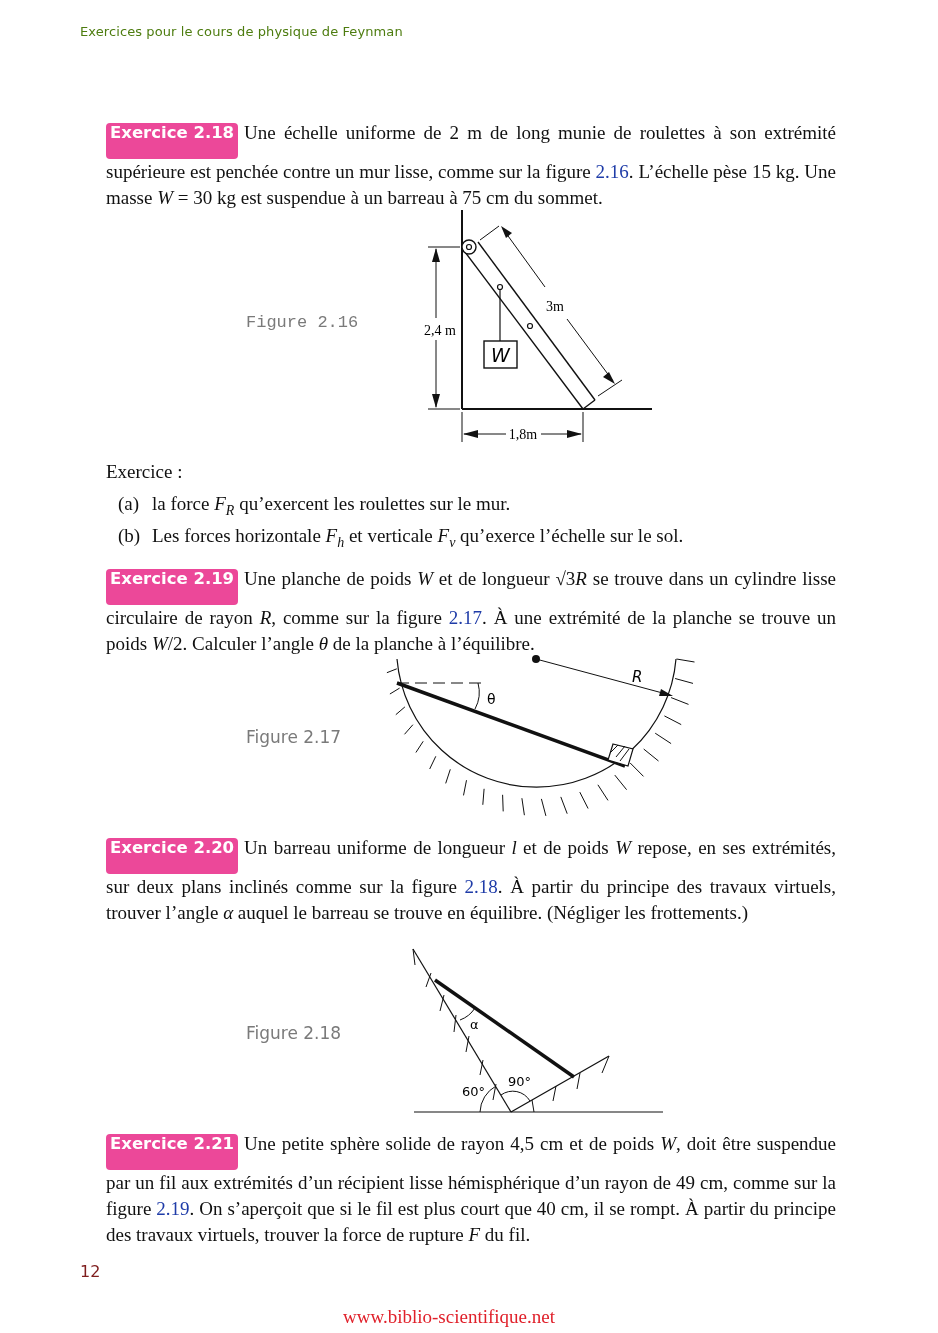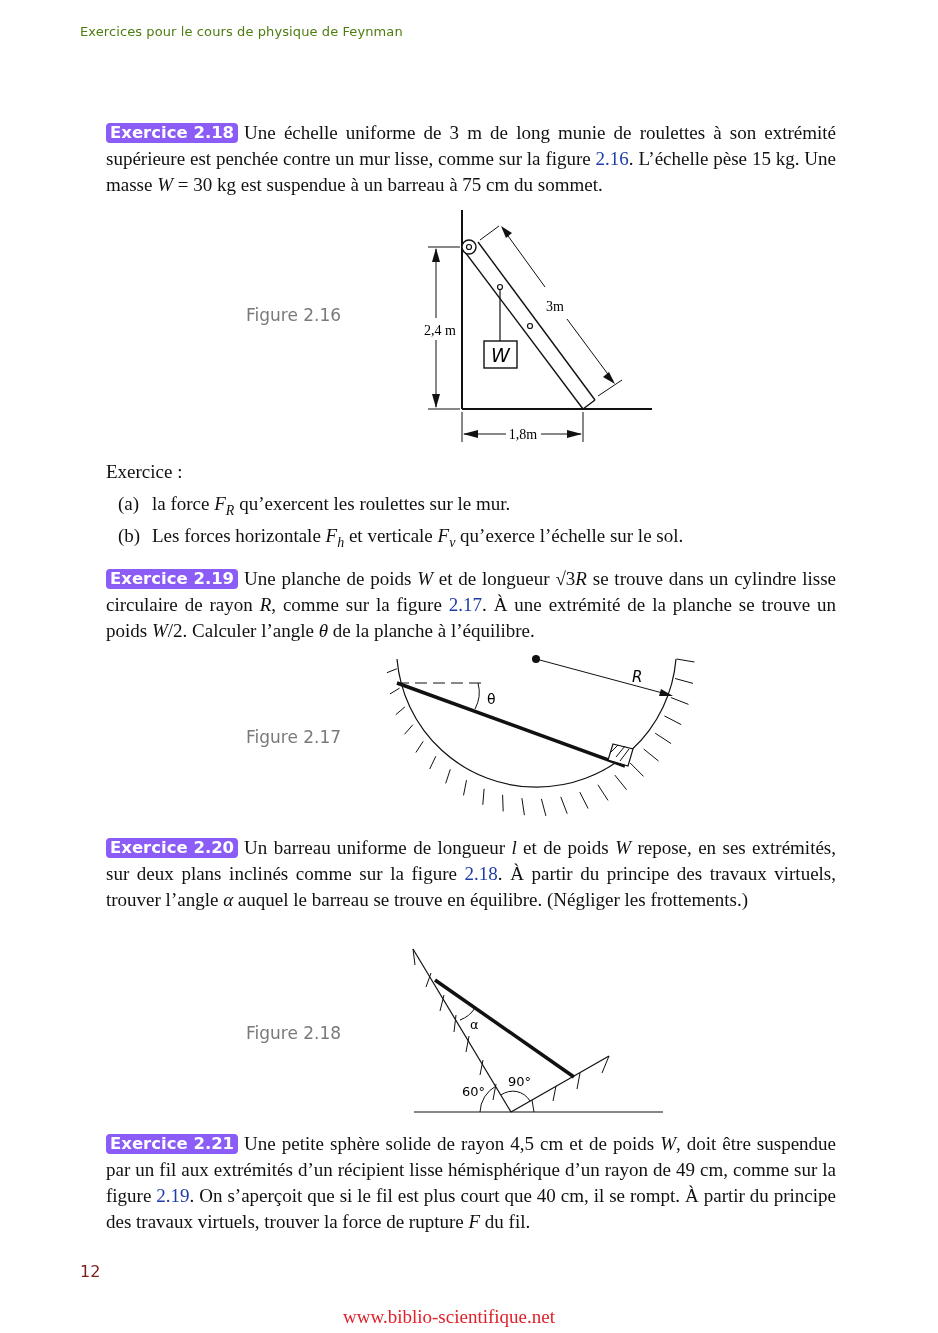--- a/index.html
+++ b/index.html
@@ -1,38 +1,38 @@
 <!DOCTYPE html>
 <html><head>
 <meta charset="utf-8">
 <style>
   html, body { margin: 0; padding: 0; background: #ffffff; }
   body { width: 938px; height: 1333px; position: relative; overflow: hidden; color: #1a1a1a; }
   .running-head { position: absolute; left: 80px; top: 24px; font-family: "DejaVu Sans", sans-serif; font-size: 13px; color: #4d7c0f; letter-spacing: 0.1px; }
   .para { position: absolute; left: 106px; width: 730px; font-family: "Liberation Serif", serif; font-size: 19px; line-height: 26px; text-align: justify; color: #111; }
-  .tag { display: inline-block; background: #8b5cf6; color: #fff; font-family: "DejaVu Sans", sans-serif; font-weight: bold; font-size: 16.5px; line-height: 20px; padding: 0 4px 0 4px; border-radius: 4px; margin-right: 6px; vertical-align: 1px; }
+  .tag { display: inline-block; background: #ec4899; color: #fff; font-family: "DejaVu Sans", sans-serif; font-weight: bold; font-size: 16.5px; line-height: 20px; padding: 0 4px 16px 4px; border-radius: 4px; margin-right: 6px; vertical-align: 1px; }
   .ref { color: #1f3ca8; }
   .fig-caption { position: absolute; left: 246px; font-family: "DejaVu Sans", sans-serif; font-size: 17px; color: #7a7a7a; }
   .list-item { position: absolute; left: 118px; font-family: "Liberation Serif", serif; font-size: 19px; line-height: 26px; color: #111; }
   .list-item .lbl { display: inline-block; width: 34px; }
   .page-number { position: absolute; left: 80px; top: 1262px; font-family: "DejaVu Sans", sans-serif; font-size: 16px; color: #7f1d1d; }
   .watermark { position: absolute; left: 343px; top: 1306px; font-family: "Liberation Serif", serif; font-size: 19px; color: #e0202a; }
   svg { position: absolute; overflow: visible; }
   svg text { font-family: "Liberation Serif", serif; }
   .sans { font-family: "DejaVu Sans", sans-serif !important; }
   i.m { font-style: italic; }
 </style>
 </head>
 <body>
 
 <div class="running-head">Exercices pour le cours de physique de Feynman</div>
 
-<div class="para" style="top:120px;"><span class="tag">Exercice 2.18</span><span>Une échelle uniforme de 3 m de long munie de roulettes à son extrémité supérieure est penchée contre un mur lisse, comme sur la figure </span><span class="ref">2.16</span><span>. L’échelle pèse 15 kg. Une masse </span><i class="m">W</i><span> = 30 kg est suspendue à un barreau à 75 cm du sommet.</span></div>
+<div class="para" style="top:120px;"><span class="tag">Exercice 2.18</span><span>Une échelle uniforme de 2 m de long munie de roulettes à son extrémité supérieure est penchée contre un mur lisse, comme sur la figure </span><span class="ref">2.16</span><span>. L’échelle pèse 15 kg. Une masse </span><i class="m">W</i><span> = 30 kg est suspendue à un barreau à 75 cm du sommet.</span></div>
 
-<div class="fig-caption" style="top:305px;">Figure 2.16</div>
+<div class="fig-caption" style="top:313px;font-family:Liberation Mono, monospace;">Figure 2.16</div>
 <svg style="left:400px; top:200px;" width="260" height="250" viewBox="0 0 260 250">
   <line x1="62" y1="10" x2="62" y2="209" stroke="#111" stroke-width="2"></line>
   <line x1="62" y1="209" x2="252" y2="209" stroke="#111" stroke-width="2"></line>
   <g>
     <line x1="62" y1="48" x2="183" y2="209" stroke="#111" stroke-width="1.4"></line>
     <line x1="78" y1="42" x2="195" y2="200" stroke="#111" stroke-width="1.4"></line>
     <line x1="183" y1="209" x2="195" y2="200" stroke="#111" stroke-width="1.4"></line>
     <circle cx="69" cy="47" r="7" fill="#fff" stroke="#111" stroke-width="1.4"></circle>
     <circle cx="69" cy="47" r="2.5" fill="none" stroke="#111" stroke-width="1.2"></circle>
     <circle cx="100" cy="87" r="2.5" fill="#fff" stroke="#111" stroke-width="1.2"></circle>

